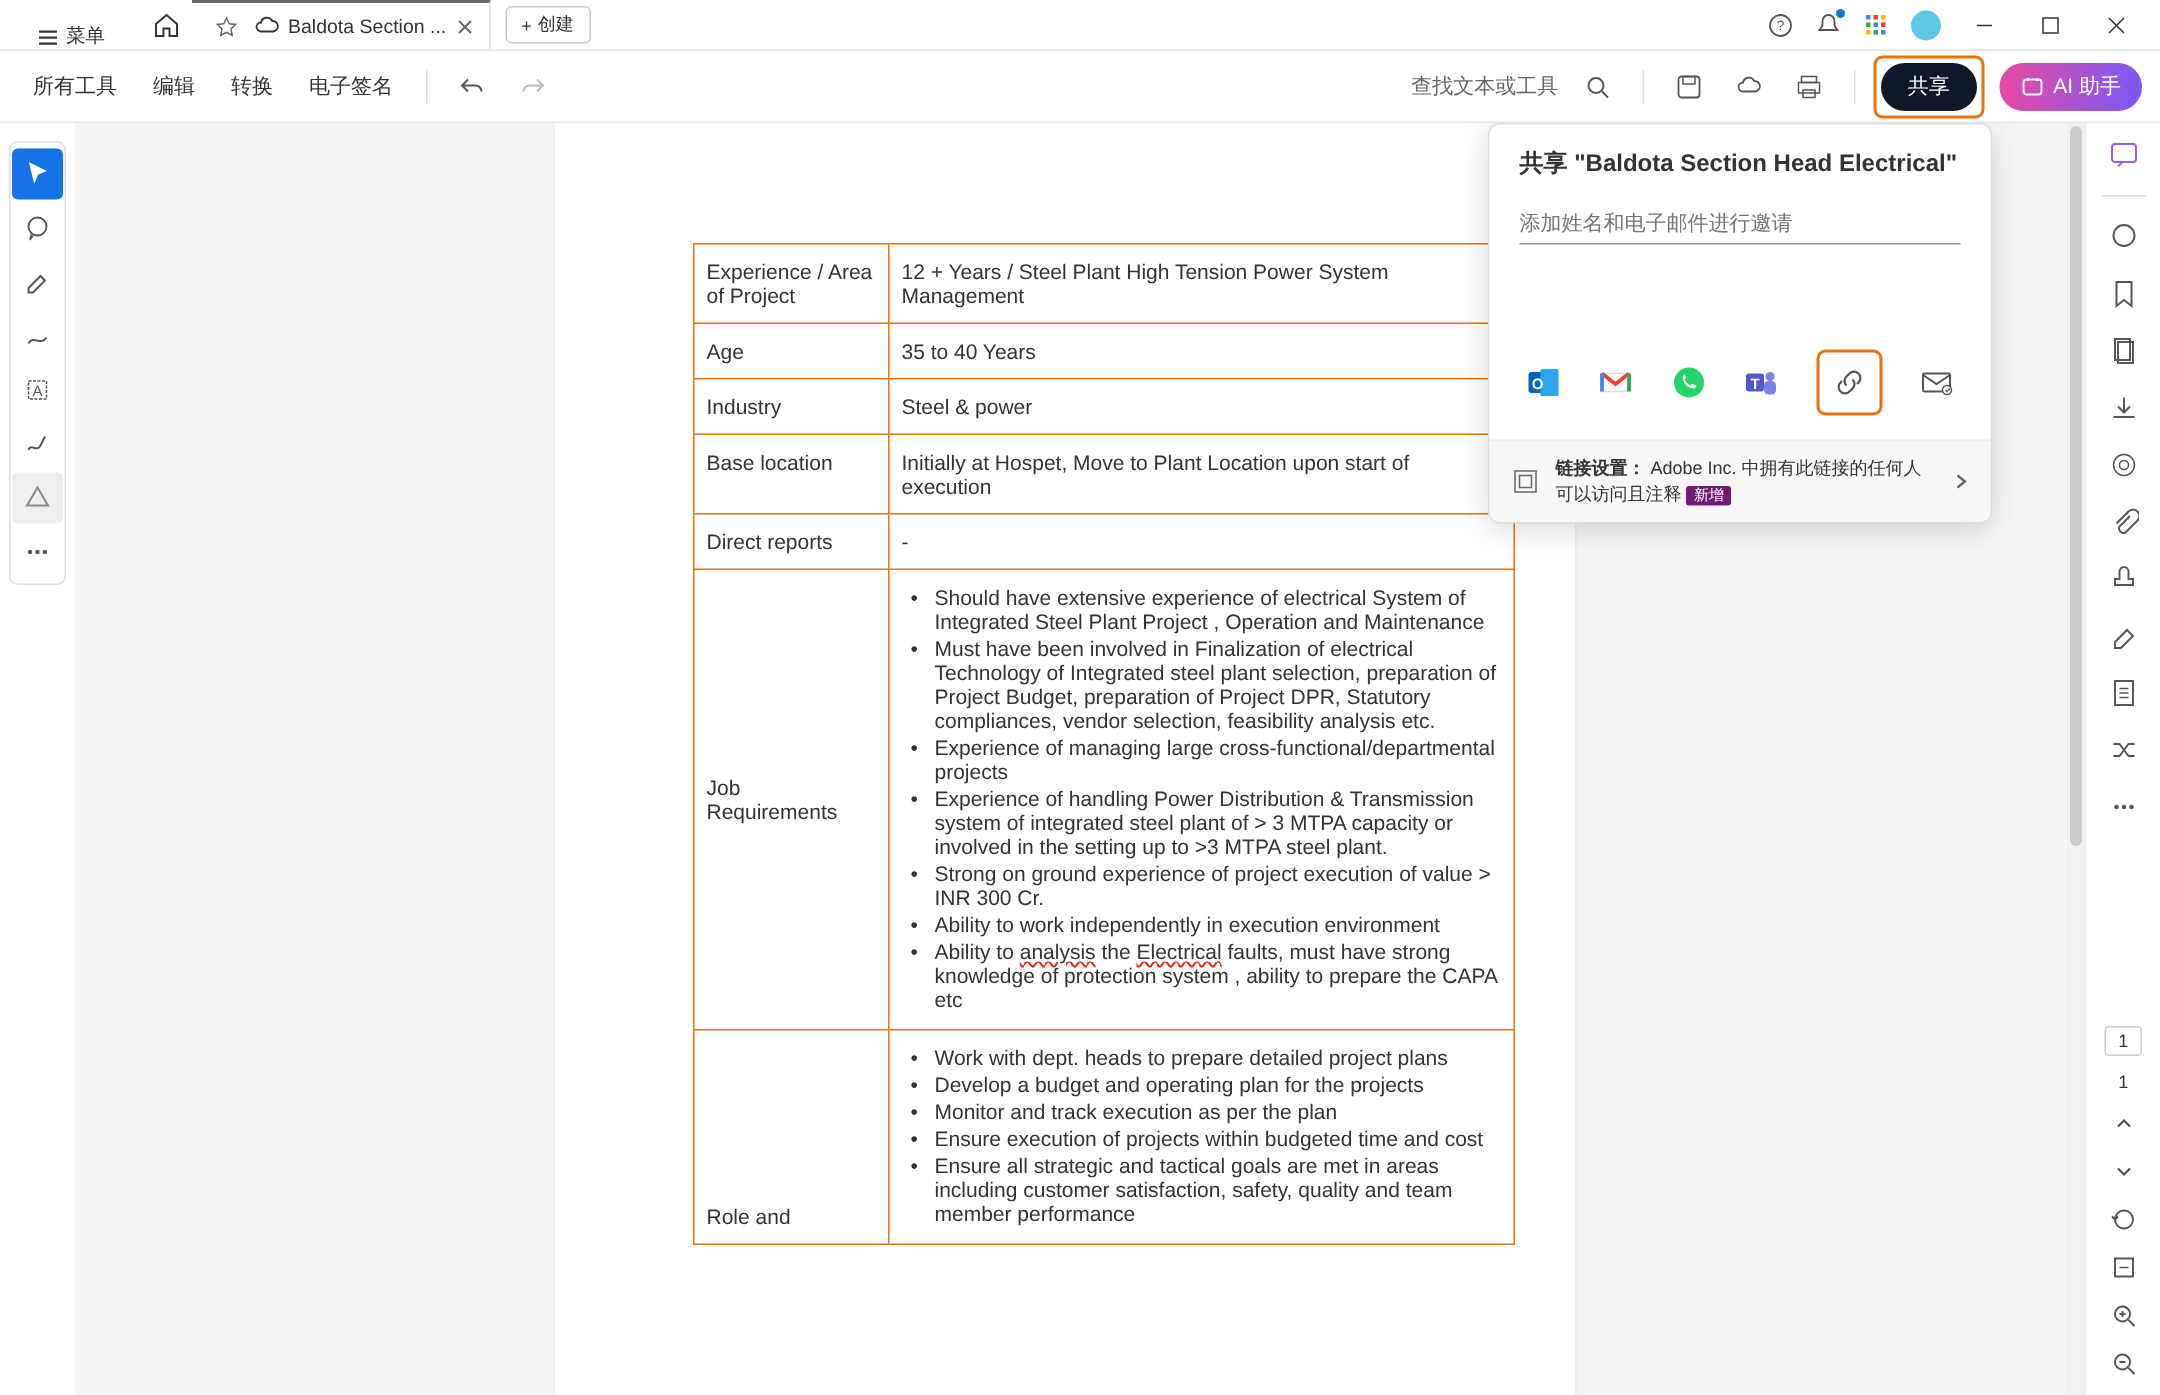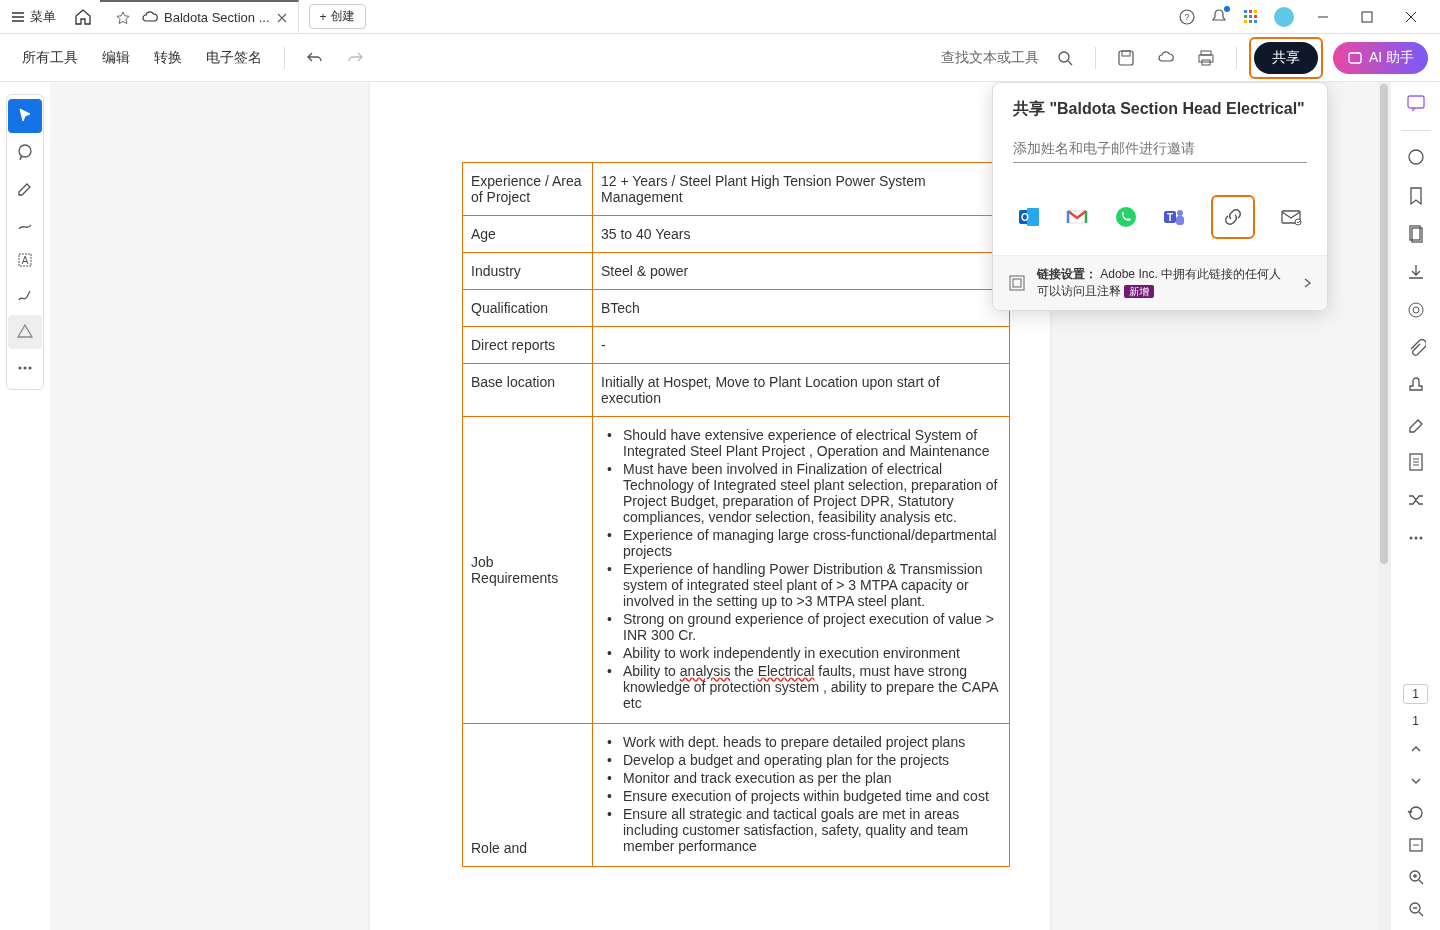--- a/index.html
+++ b/index.html
@@ -1,20 +1,20 @@
 <!DOCTYPE html>
 <html><head>
 <meta charset="utf-8">
 <style>
 * { margin: 0; padding: 0; box-sizing: border-box; }
 body { font-family: "Segoe UI", -apple-system, sans-serif; font-size: 13px; color: #333; background: #fff; overflow: hidden; width: 1440px; height: 930px; position: relative; }
 
 
 .titlebar { height: 34px; display: flex; align-items: center; border-bottom: 1px solid #e0e0e0; }
-.menu-btn { display: flex; align-items: center; gap: 4px; padding: 0 10px; height: 100%; cursor: pointer; }
+.menu-btn { display: flex; align-items: flex-end; gap: 4px; padding: 0 24px; height: 100%; cursor: pointer; }
 .menu-btn svg { width: 16px; height: 16px; }
 .home-btn { padding: 0 8px; cursor: pointer; }
 .star-btn { padding: 0 6px; cursor: pointer; }
 .tab { display: flex; align-items: center; gap: 6px; padding: 0 10px; height: 100%; border-right: 1px solid #e0e0e0; min-width: 160px; position: relative; }
 .tab.active { border-top: 2px solid #666; }
 .tab-close { cursor: pointer; margin-left: auto; }
 .tab-create { display: flex; align-items: center; gap: 4px; padding: 3px 10px; margin-left: 10px; border: 1px solid #ccc; border-radius: 4px; cursor: pointer; font-size: 12px; }
 .spacer { flex: 1; }
 .titlebar-right { display: flex; align-items: center; gap: 14px; padding-right: 14px; }
 .titlebar-icon { width: 18px; height: 18px; cursor: pointer; display:flex; align-items:center; justify-content:center; }
@@ -62,21 +62,21 @@
 .page-num-box { border: 1px solid #ccc; padding: 2px 8px; font-size: 12px; border-radius: 3px; }
 
 
 .scroll-track { width: 12px; background: #f0f0f0; position: absolute; right: 50px; top: 0; bottom: 0;}
 .scroll-thumb { width: 8px; background: #ccc; border-radius: 4px; height: 480px; margin: 2px auto 0; }
 
 
 .popup { position: absolute; top: 0; right: 62px; width: 336px; background: #fff; border: 1px solid #ddd; border-radius: 8px; box-shadow: 0 4px 20px rgba(0,0,0,0.15); z-index: 100; overflow:hidden; }
 .popup-body { padding: 16px 20px 10px; }
 .popup-title { font-size: 16px; font-weight: 600; margin-bottom: 14px; }
-.popup-input { border: none; border-bottom: 1px solid #999; width: 100%; padding: 6px 0; font-size: 14px; outline: none; color:#3b82f6; margin-bottom: 32px;}
+.popup-input { border: none; border-bottom: 1px solid #999; width: 100%; padding: 6px 0; font-size: 14px; outline: none; color:#3b82f6; margin-bottom: 70px;}
 .popup-apps { display: flex; justify-content: space-between; align-items: center; padding: 0 4px 6px; }
 .app-icon { width: 24px; height: 24px; cursor: pointer; display:flex; align-items:center; justify-content:center;}
 .link-icon-wrap { border: 2px solid #e8730d; border-radius: 6px; padding: 8px; }
 .popup-footer { background: #f7f7f7; border-top: 1px solid #eee; padding: 10px 14px; display: flex; align-items: center; gap: 10px; font-size: 12px; }
 .badge { background: #701a75; color: #fff; font-size: 10px; padding: 1px 5px; border-radius: 2px; }
 .chev { margin-left: auto; cursor:pointer; }
 
 svg { display:block; }
 .notif-dot { position:absolute; top:-2px; right:-2px; width:6px; height:6px; background:#1473e6; border-radius:50%;}
 </style>
@@ -278,30 +278,26 @@
             </tr>
         <tr>
               <td>Age</td>
               <td>35 to 40 Years</td>
             </tr>
         <tr>
               <td>Industry</td>
               <td>Steel &amp; power</td>
             </tr>
         <tr>
-              <td>Qualification</td>
-              <td>BTech</td>
+              <td>Base location</td>
+              <td>Initially at Hospet, Move to Plant Location upon start of execution</td>
             </tr>
         <tr>
               <td>Direct reports</td>
               <td>-</td>
-            </tr>
-        <tr>
-              <td>Base location</td>
-              <td>Initially at Hospet, Move to Plant Location upon start of execution</td>
             </tr>
         <tr>
           <td style="vertical-align:middle">Job Requirements</td>
           <td>
             <ul class="bullet-list">
               <li>Should have extensive experience of electrical System of Integrated Steel Plant Project , Operation and Maintenance</li>
               <li>Must have been involved in Finalization of electrical Technology of Integrated steel plant selection, preparation of Project Budget, preparation of Project DPR, Statutory compliances, vendor selection, feasibility analysis etc.</li>
               <li>Experience of managing large cross-functional/departmental projects</li>
               <li>Experience of handling Power Distribution &amp; Transmission system of integrated steel plant of &gt; 3 MTPA capacity or involved in the setting up to &gt;3 MTPA steel plant.</li>
               <li>Strong on ground experience of project execution of value &gt; INR 300 Cr.</li>

